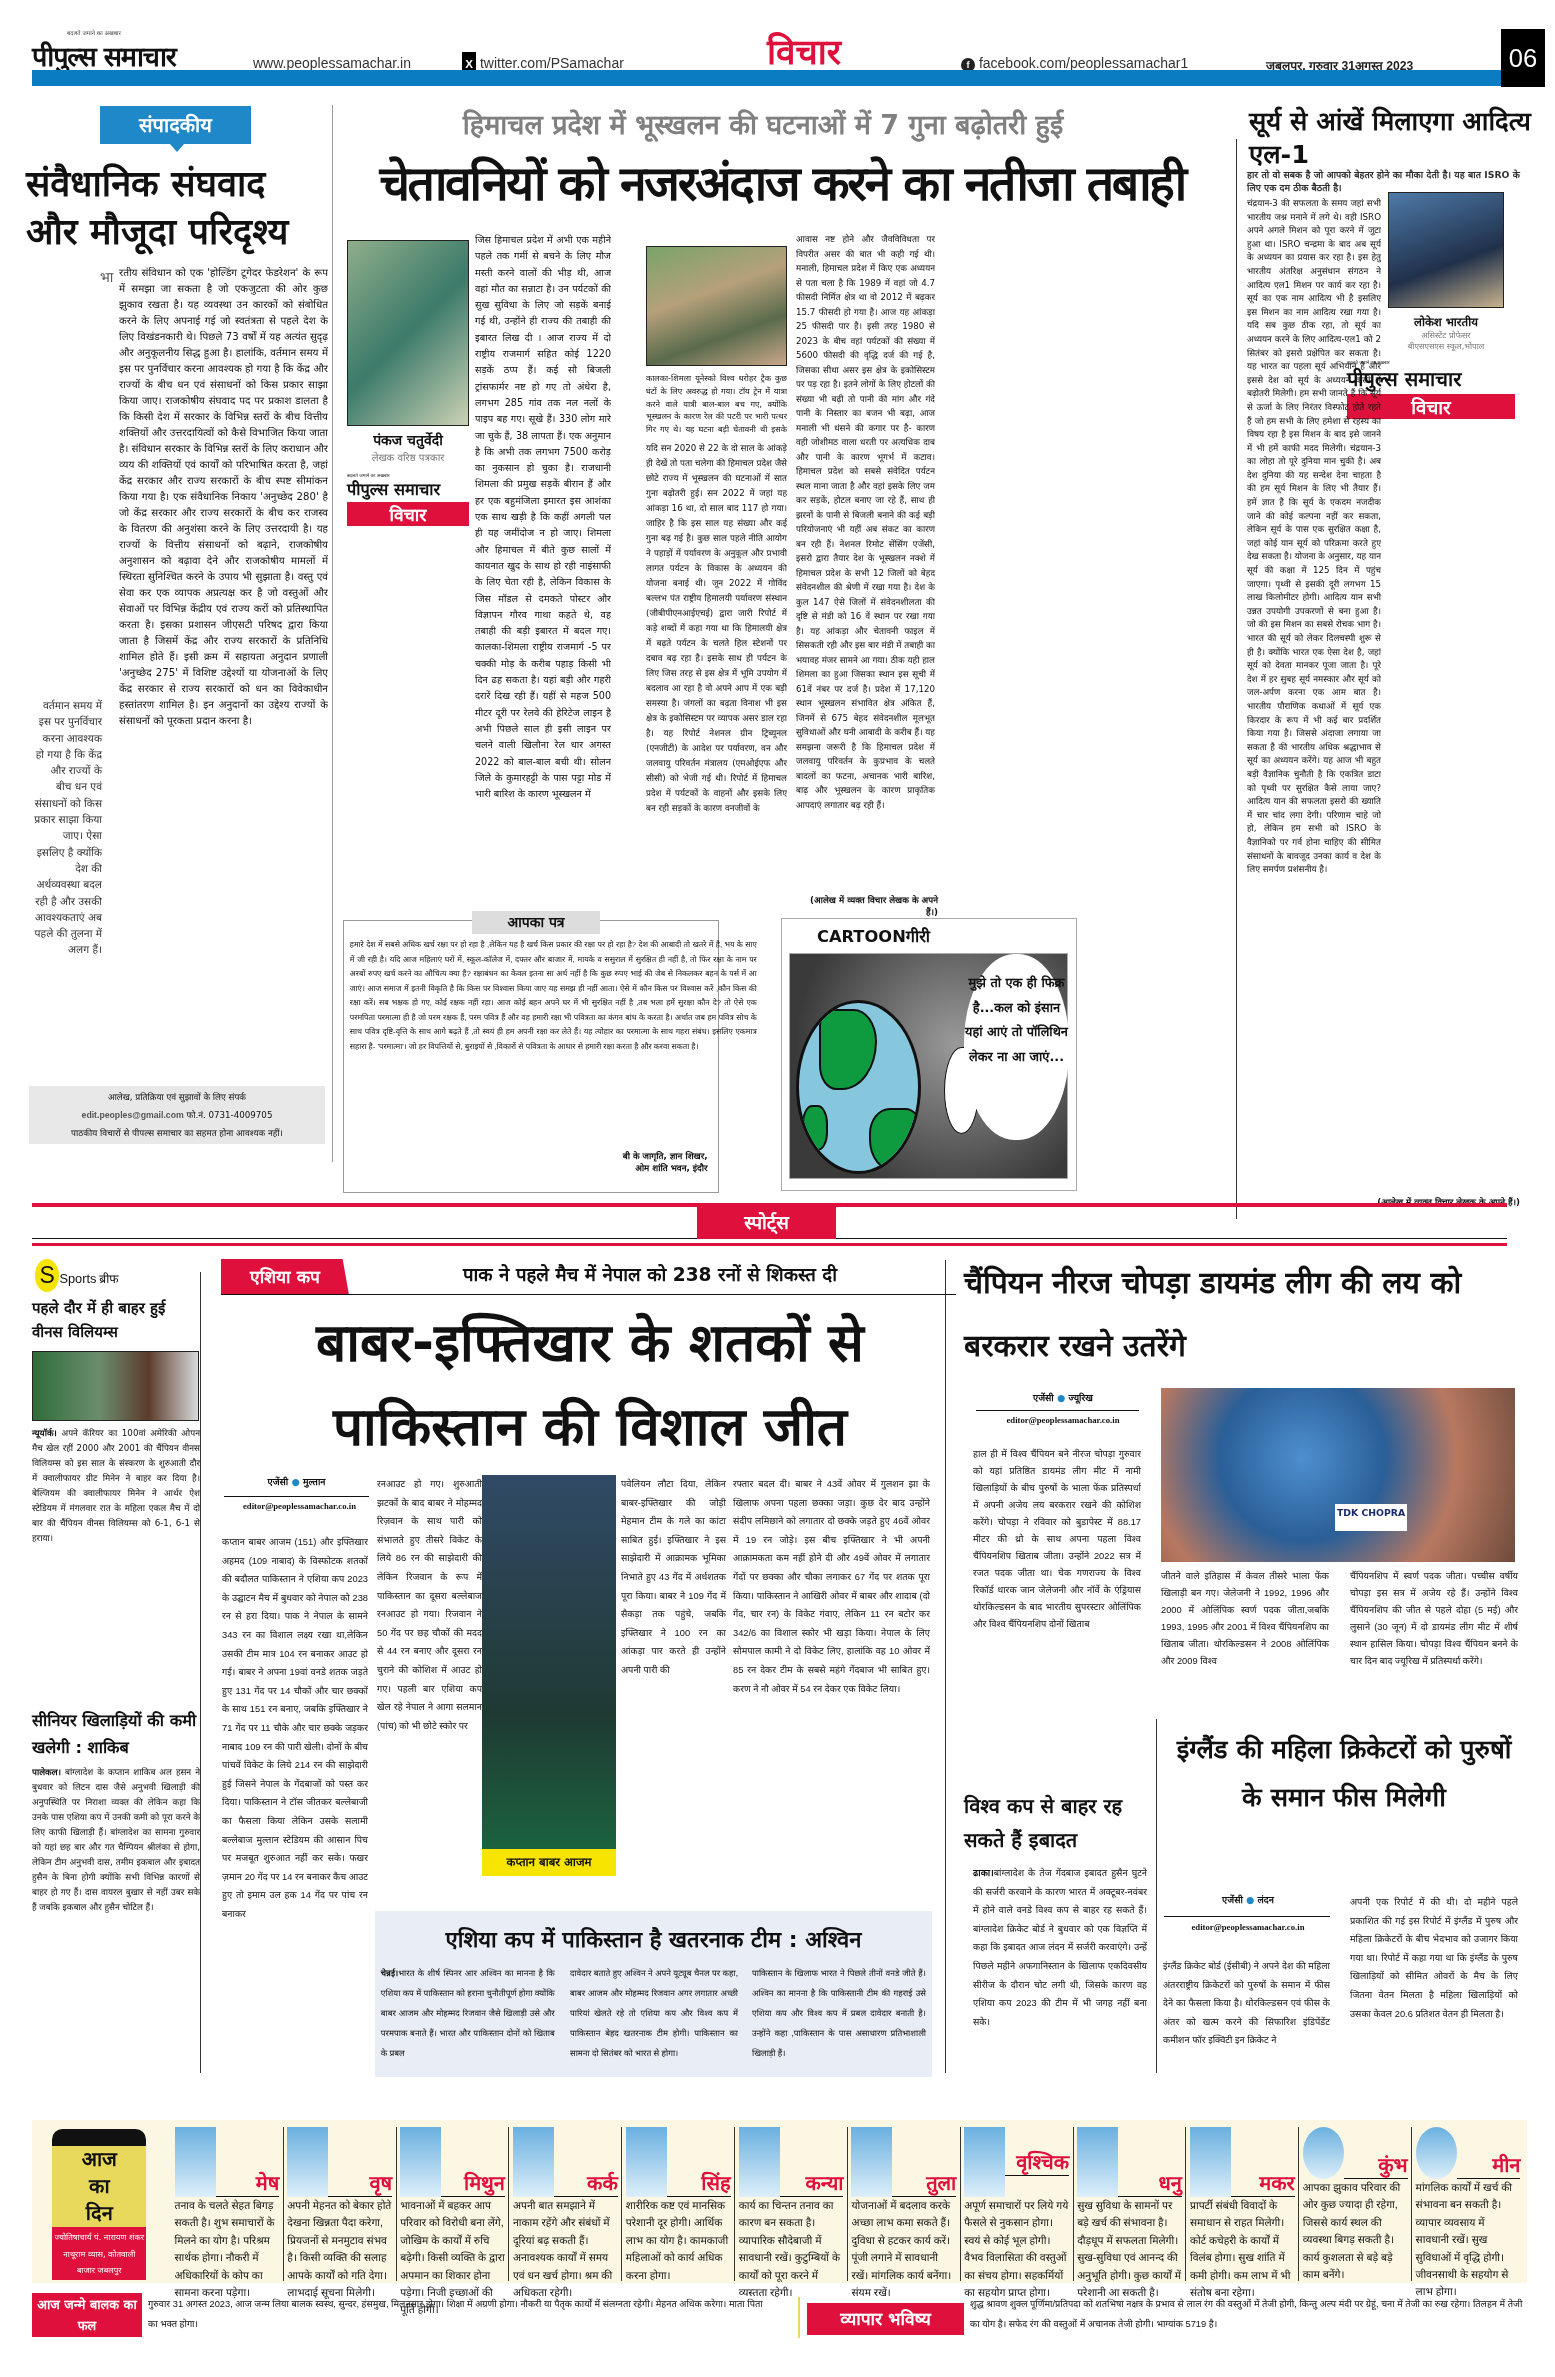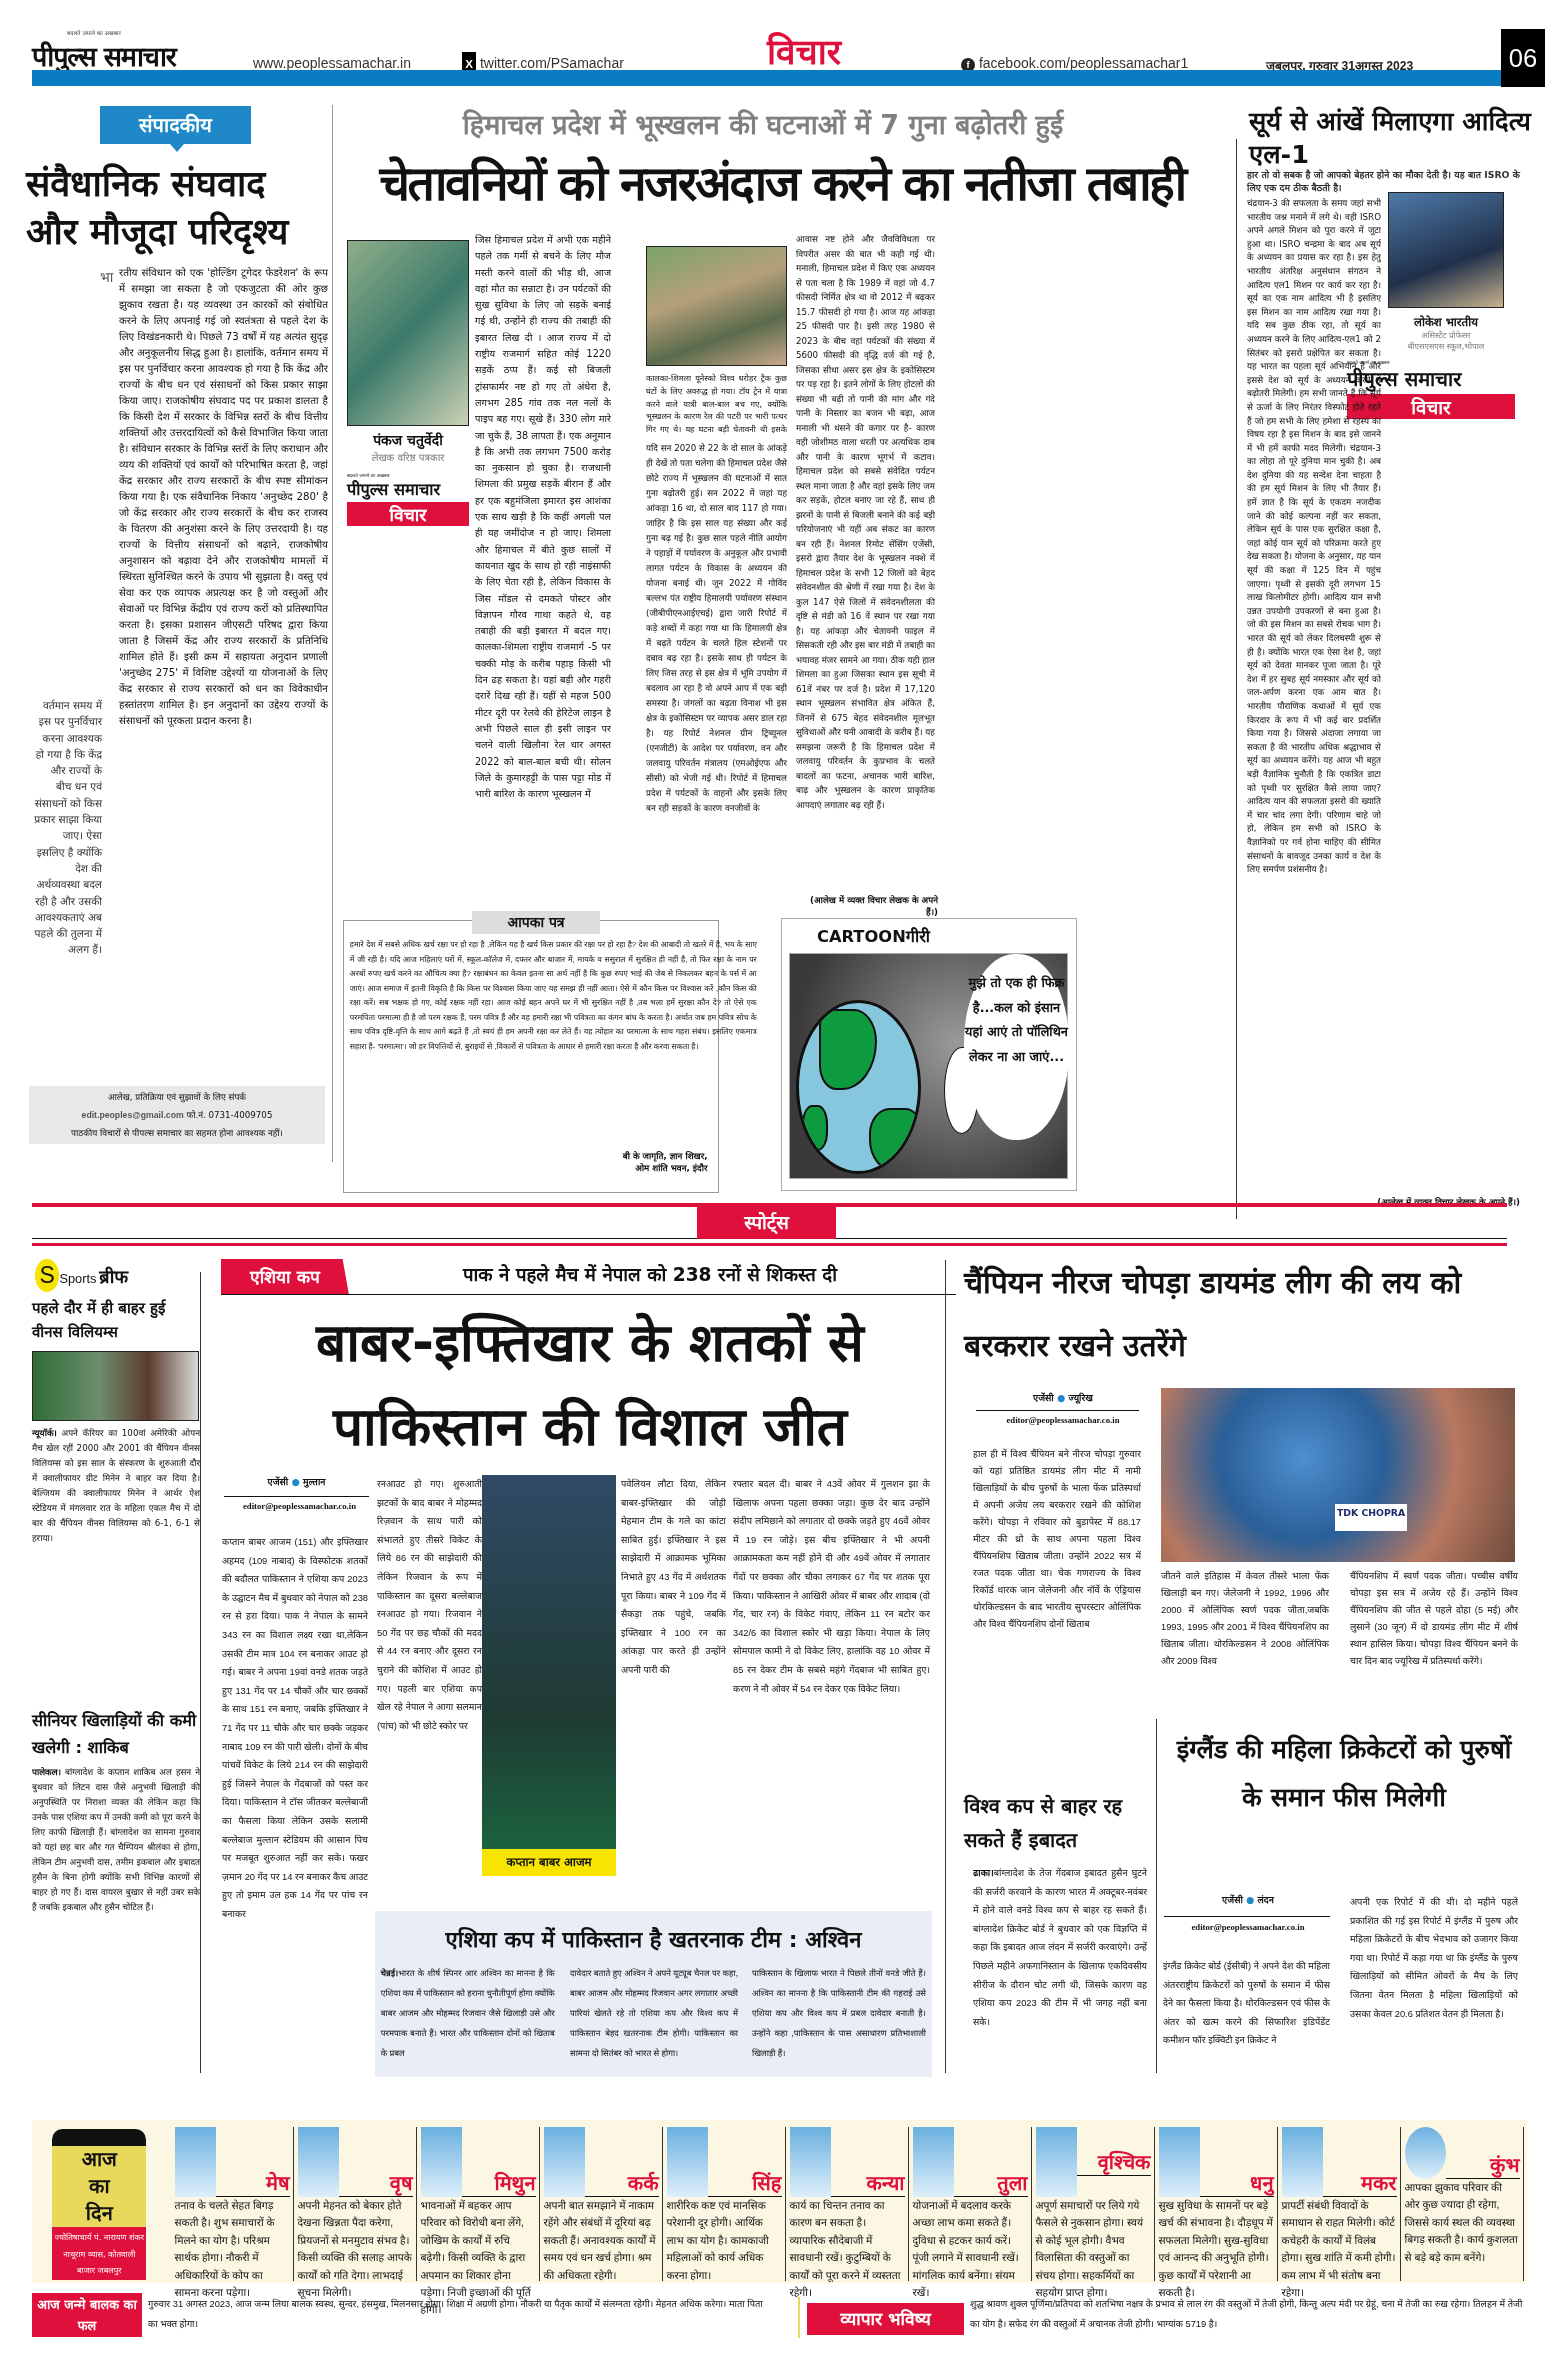--- a/index.html
+++ b/index.html
@@ -127,21 +127,21 @@
 </div>
 
 <div class="abs red-rule" style="left:32px;top:1203px;width:1475px;height:3.5px"></div>
 <div class="abs redbox" style="left:697px;top:1206px;width:139px;height:33px;font-size:18.6px;line-height:33px">स्पोर्ट्स</div>
 <div class="abs rule" style="left:32px;top:1238px;width:665px;height:1.2px"></div>
 <div class="abs rule" style="left:836px;top:1238px;width:671px;height:1.2px"></div>
 <div class="abs red-rule" style="left:32px;top:1243px;width:1475px;height:2.9px"></div>
 
 <div class="abs" style="left:35px;top:1259px;width:163px">
   <span style="display:inline-block;background:#f5e400;border-radius:50%;width:24.4px;height:33px;text-align:center;font-size:23px;line-height:33px;font-family:'Liberation Sans',sans-serif">S</span><span style="font-family:'Liberation Sans',sans-serif;font-size:12.8px">Sports</span>
-  <span style="font-weight:bold;font-size:18px">ब्रीफ</span>
+  <span style="font-weight:normal;font-size:12px">ब्रीफ</span>
 </div>
 <div class="abs" style="left:32px;top:1296px;width:168px;font-weight:bold;font-size:15px;line-height:24.4px">पहले दौर में ही बाहर हुई वीनस विलियम्स</div>
 <div class="abs photo" style="left:32px;top:1351px;width:167px;height:70px;background:linear-gradient(90deg,#2f6d38,#6c8d6d 40%,#5b3b2c 70%,#dadada)"></div>
 <div class="abs col-text" style="left:32px;top:1426px;width:168px;font-size:8.7px;line-height:15px"><b>न्यूयॉर्क।</b> <span>अपने कॅरियर का 100वां अमेरिकी ओपन मैच खेल रहीं 2000 और 2001 की चैंपियन वीनस विलियम्स को इस साल के संस्करण के शुरुआती दौर में क्वालीफायर ग्रीट मिनेन ने बाहर कर दिया है। बेल्जियम की क्वालीफायर मिनेन ने आर्थर ऐश स्टेडियम में मंगलवार रात के महिला एकल मैच में दो बार की चैंपियन वीनस विलियम्स को 6-1, 6-1 से हराया।</span></div>
 <div class="abs" style="left:32px;top:1707px;width:168px;font-weight:bold;font-size:16.3px;line-height:27px">सीनियर खिलाड़ियों की कमी खलेगी : शाकिब</div>
 <div class="abs col-text" style="left:32px;top:1765px;width:168px;height:308px;overflow:hidden;font-size:8.7px;line-height:15px"><b>पालेकल।</b> <span>बांग्लादेश के कप्तान शाकिब अल हसन ने बुधवार को लिटन दास जैसे अनुभवी खिलाड़ी की अनुपस्थिति पर निराशा व्यक्त की लेकिन कहा कि उनके पास एशिया कप में उनकी कमी को पूरा करने के लिए काफी खिलाड़ी हैं। बांग्लादेश का सामना गुरुवार को यहां छह बार और गत चैम्पियन श्रीलंका से होगा, लेकिन टीम अनुभवी दास, तमीम इकबाल और इबादत हुसैन के बिना होगी क्योंकि सभी विभिन्न कारणों से बाहर हो गए हैं। दास वायरल बुखार से नहीं उबर सके हैं जबकि इकबाल और हुसैन चोटिल हैं।</span></div>
 <div class="abs" style="left:200px;top:1272px;width:1.2px;height:801px;background:#333"></div>
 
 <div class="abs redbox" style="left:221px;top:1259px;width:128px;height:36px;font-size:17.4px;line-height:36px;clip-path:polygon(0 0,95% 0,100% 100%,0 100%)">एशिया कप</div>
 <div class="abs" style="left:348px;top:1261px;width:604px;text-align:center;font-weight:bold;font-size:18.6px">पाक ने पहले मैच में नेपाल को 238 रनों से शिकस्त दी</div>
@@ -270,20 +270,27 @@
         </div>
         <div class="horo-text cond">प्रापर्टी संबंधी विवादों के समाधान से राहत मिलेगी। कोर्ट कचेहरी के कार्यों में विलंब होगा। सुख शांति में कमी होगी। कम लाभ में भी संतोष बना रहेगा।</div>
       </div>
     <div style="flex:1;padding:0 3.5px;border-right:0.6px solid #333">
         <div style="display:flex;align-items:flex-end">
           <div class="sign-img" style="border-radius:50%;height:52px"></div>
           <div class="sign-name" style="flex:1">कुंभ</div>
         </div>
         <div class="horo-text cond">आपका झुकाव परिवार की ओर कुछ ज्यादा ही रहेगा, जिससे कार्य स्थल की व्यवस्था बिगड़ सकती है। कार्य कुशलता से बड़े बड़े काम बनेंगे।</div>
       </div>
+    <div style="flex:1;padding:0 3.5px">
+        <div style="display:flex;align-items:flex-end">
+          <div class="sign-img" style="border-radius:50%;height:52px"></div>
+          <div class="sign-name" style="flex:1">मीन</div>
+        </div>
+        <div class="horo-text cond">मांगलिक कार्यों में खर्च की संभावना बन सकती है। व्यापार व्यवसाय में सावधानी रखें। सुख सुविधाओं में वृद्धि होगी। जीवनसाथी के सहयोग से लाभ होगा।</div>
+      </div>
   </div>
 </div>
 
 <div class="abs redbox" style="left:32px;top:2293px;width:110px;height:44px;font-size:12.8px;line-height:21px;padding-top:1.2px">आज जन्मे बालक का फल</div>
 <div class="abs cond" style="left:148px;top:2294px;width:616px;font-size:9.3px;line-height:20px">गुरुवार 31 अगस्त 2023, आज जन्म लिया बालक स्वस्थ, सुन्दर, हंसमुख, मिलनसार होगा। शिक्षा में अग्रणी होगा। नौकरी या पैतृक कार्यों में संलग्नता रहेगी। मेहनत अधिक करेगा। माता पिता का भक्त होगा।</div>
 <div class="abs" style="left:798px;top:2297px;width:1.7px;height:41px;background:#e8d85c"></div>
 <div class="abs redbox" style="left:807px;top:2303px;width:157px;height:32px;font-size:17.4px;line-height:32px">व्यापार भविष्य</div>
 <div class="abs cond" style="left:970px;top:2294px;width:563px;font-size:9.3px;line-height:20px">शुद्ध श्रावण शुक्ल पूर्णिमा/प्रतिपदा को शतभिषा नक्षत्र के प्रभाव से लाल रंग की वस्तुओं में तेजी होगी, किन्तु अल्प मंदी पर ग्रेहूं, चना में तेजी का रुख रहेगा। तिलहन में तेजी का योग है। सफेद रंग की वस्तुओं में अचानक तेजी होगी। भाग्यांक 5719 है।</div>
 
 

